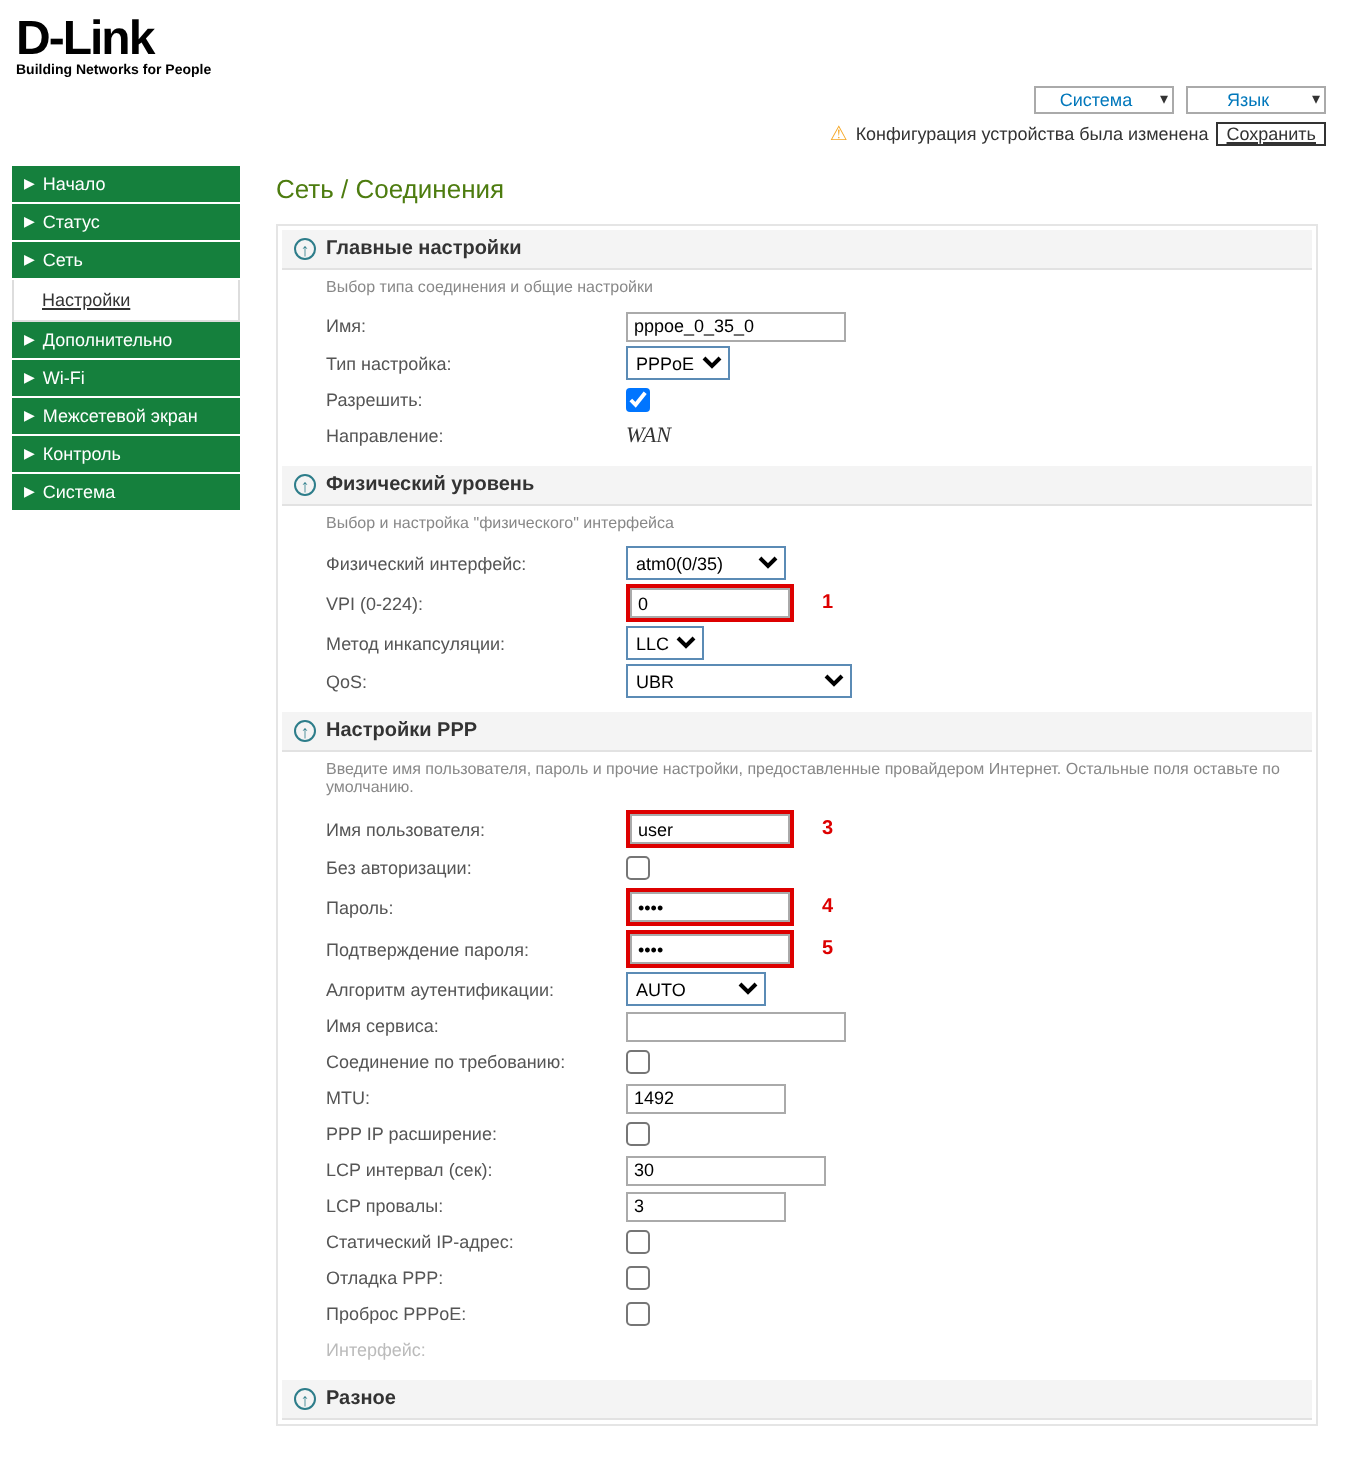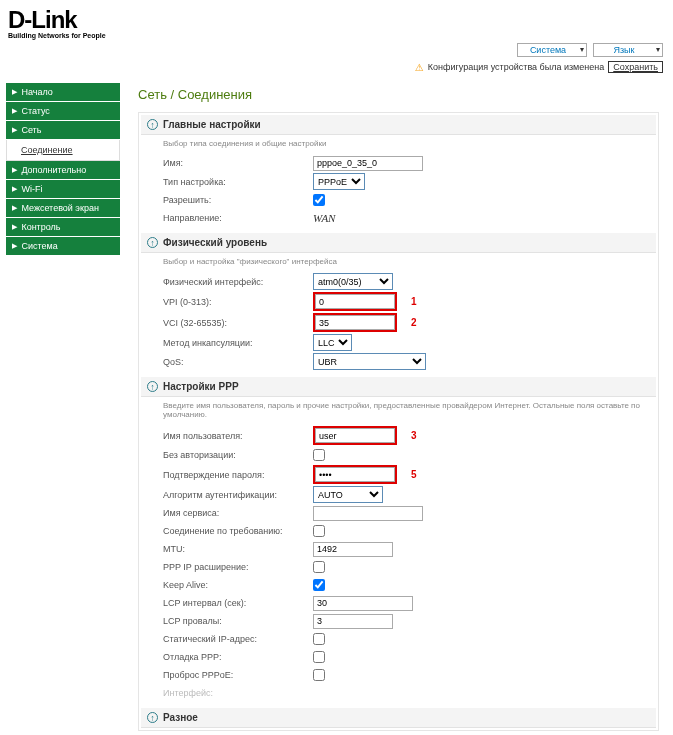--- a/index.html
+++ b/index.html
@@ -73,21 +73,21 @@
         <span>Начало</span>
       </div>
     <div class="nav-item">
         <span class="arrow">▶</span>
         <span>Статус</span>
       </div>
     <div class="nav-item">
         <span class="arrow">▶</span>
         <span>Сеть</span>
       </div>
-    <div class="sub-item">Соединение</div>
+    <div class="sub-item">Настройки</div>
     <div class="nav-item">
         <span class="arrow">▶</span>
         <span>Дополнительно</span>
       </div>
     <div class="nav-item">
         <span class="arrow">▶</span>
         <span>Wi-Fi</span>
       </div>
     <div class="nav-item">
         <span class="arrow">▶</span>
@@ -147,34 +147,27 @@
         </div>
         <div class="sec-desc">Выбор и настройка "физического" интерфейса</div>
         <div class="rows">
           <div class="row">
               <div class="lbl">Физический интерфейс:</div>
               <div class="val">
                 <select style="width:80px"><option>atm0(0/35)</option></select>
               </div>
             </div>
           <div class="row">
-              <div class="lbl">VPI (0-313):</div>
+              <div class="lbl">VPI (0-224):</div>
               <div class="val">
                 <span class="red-wrap"><input type="text" style="width: 80px; border: 1px solid rgb(170, 170, 170);" value="0"></span>
                 <span class="annot">1</span>
               </div>
             </div>
           <div class="row">
-              <div class="lbl">VCI (32-65535):</div>
-              <div class="val">
-                <span class="red-wrap"><input type="text" style="width: 80px; border: 1px solid rgb(170, 170, 170);" value="35"></span>
-                <span class="annot">2</span>
-              </div>
-            </div>
-          <div class="row">
               <div class="lbl">Метод инкапсуляции:</div>
               <div class="val">
                 <select><option>LLC</option></select>
               </div>
             </div>
           <div class="row">
               <div class="lbl">QoS:</div>
               <div class="val">
                 <select style="width:113px"><option>UBR</option></select>
               </div>
@@ -196,20 +189,27 @@
                 <span class="annot">3</span>
               </div>
             </div>
           <div class="row">
               <div class="lbl">Без авторизации:</div>
               <div class="val">
                 <input type="checkbox" style="">
               </div>
             </div>
           <div class="row">
+              <div class="lbl">Пароль:</div>
+              <div class="val">
+                <span class="red-wrap"><input type="password" style="width: 80px; border: 1px solid rgb(170, 170, 170);" value="****"></span>
+                <span class="annot">4</span>
+              </div>
+            </div>
+          <div class="row">
               <div class="lbl">Подтверждение пароля:</div>
               <div class="val">
                 <span class="red-wrap"><input type="password" style="width: 80px; border: 1px solid rgb(170, 170, 170);" value="****"></span>
                 <span class="annot">5</span>
               </div>
             </div>
           <div class="row">
               <div class="lbl">Алгоритм аутентификации:</div>
               <div class="val">
                 <select style="width:70px"><option>AUTO</option></select>
@@ -233,26 +233,20 @@
                 <input type="text" style="width: 80px;" value="1492">
               </div>
             </div>
           <div class="row">
               <div class="lbl">PPP IP расширение:</div>
               <div class="val">
                 <input type="checkbox" style="">
               </div>
             </div>
           <div class="row">
-              <div class="lbl">Keep Alive:</div>
-              <div class="val">
-                <input type="checkbox" checked="" style="">
-              </div>
-            </div>
-          <div class="row">
               <div class="lbl">LCP интервал (сек):</div>
               <div class="val">
                 <input type="text" style="width: 100px;" value="30">
               </div>
             </div>
           <div class="row">
               <div class="lbl">LCP провалы:</div>
               <div class="val">
                 <input type="text" style="width: 80px;" value="3">
               </div>

